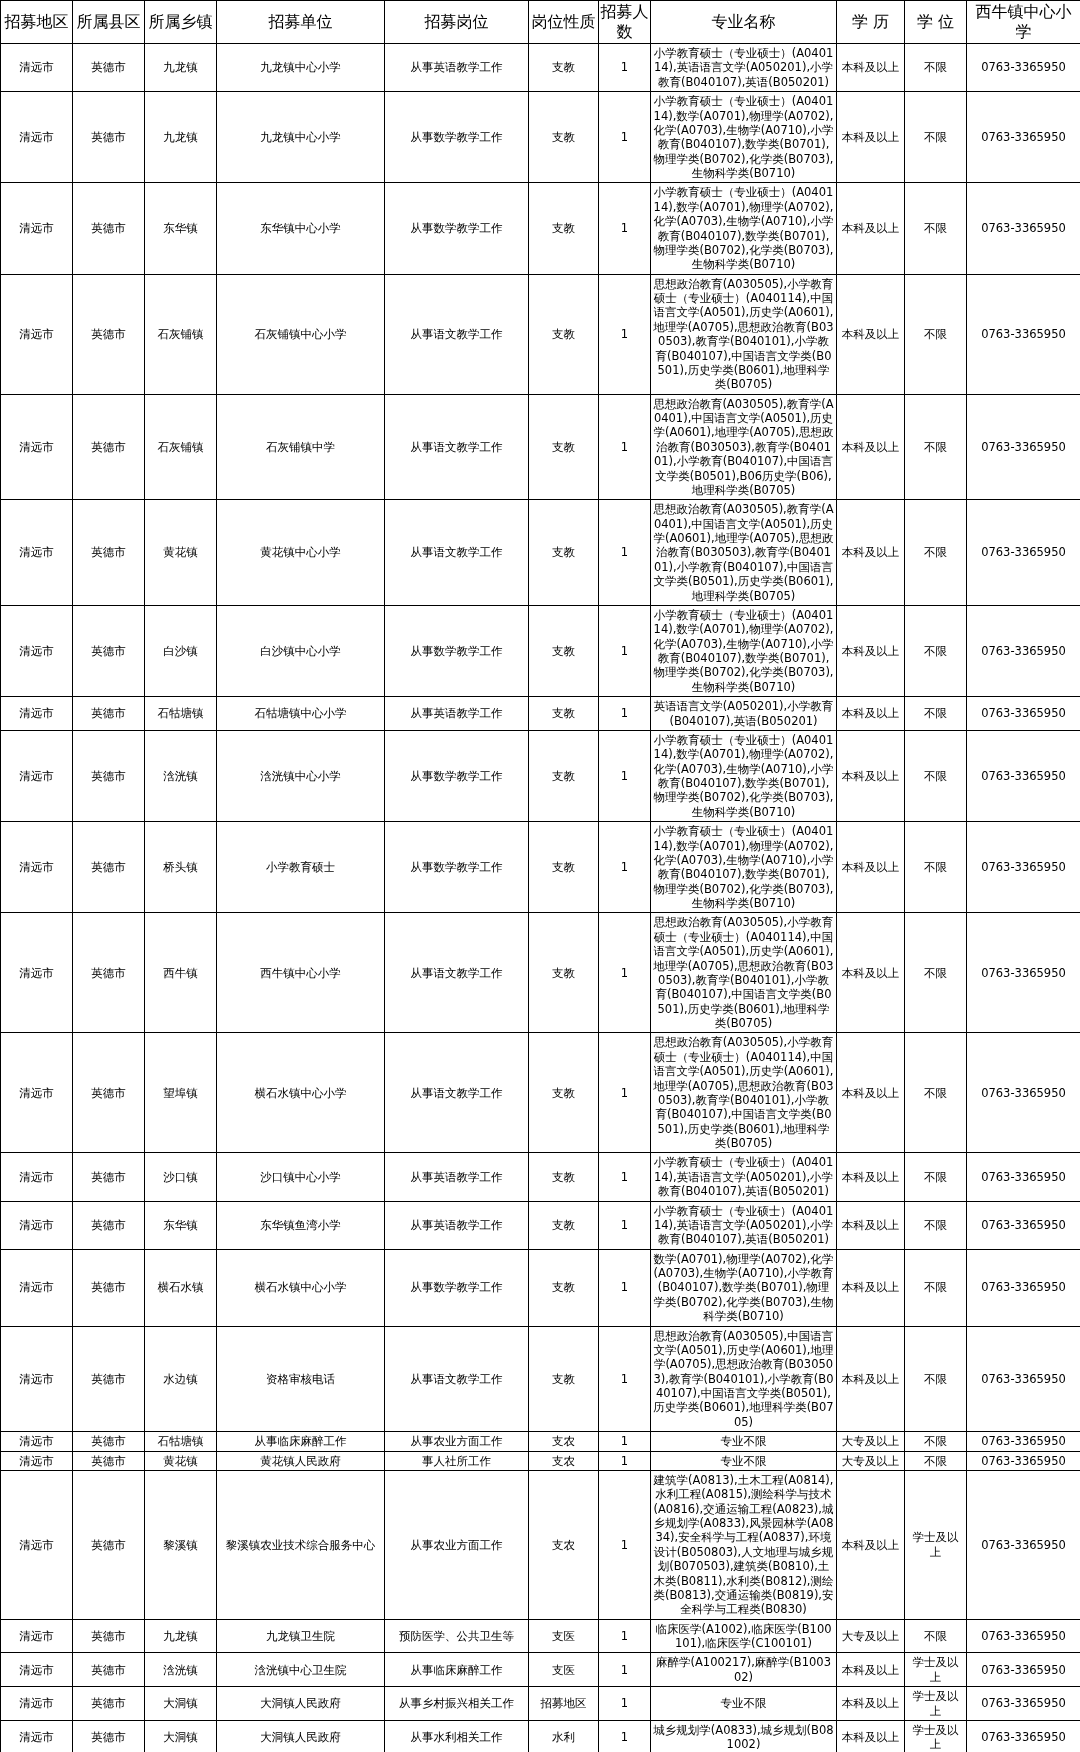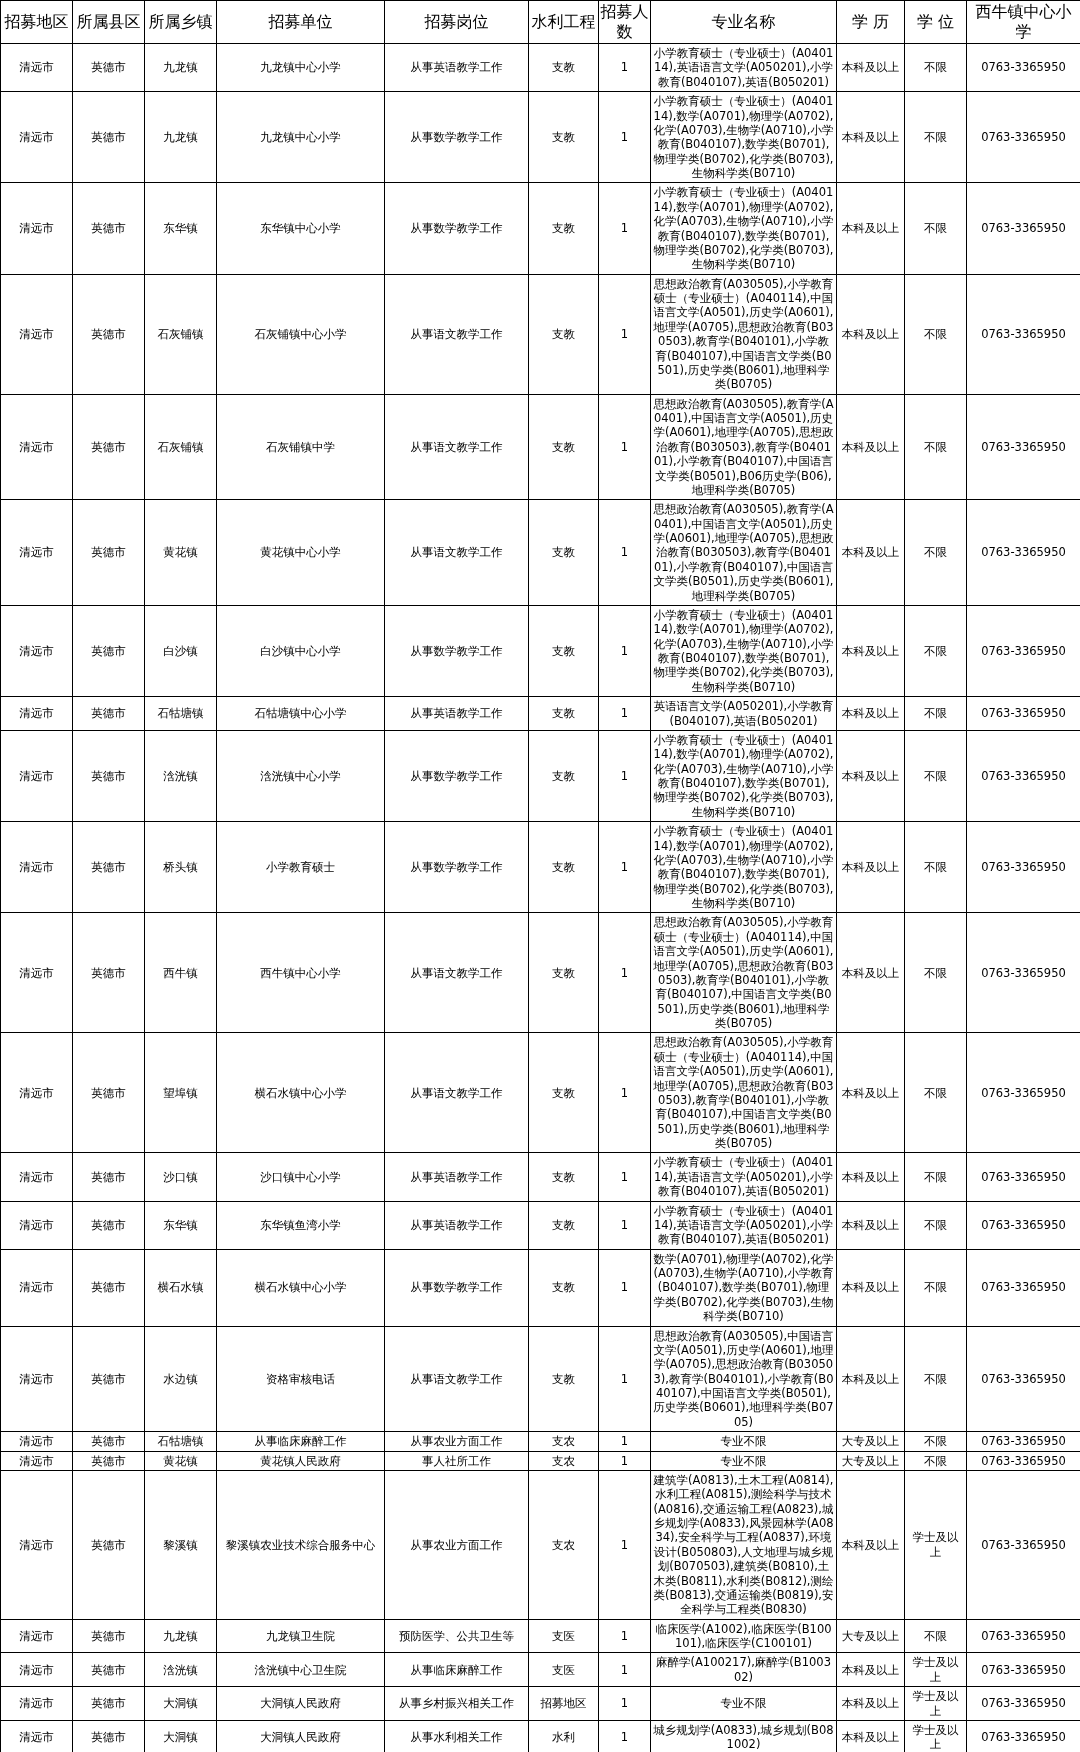--- a/index.html
+++ b/index.html
@@ -69,21 +69,21 @@
       <col class="c9">
       <col class="c10">
   </colgroup>
   <thead>
     <tr>
       <th>招募地区</th>
       <th>所属县区</th>
       <th>所属乡镇</th>
       <th>招募单位</th>
       <th>招募岗位</th>
-      <th>水利工程</th>
+      <th>岗位性质</th>
       <th>招募人数</th>
       <th>专业名称</th>
       <th>学 历</th>
       <th>学 位</th>
       <th>西牛镇中心小学</th>
     </tr>
   </thead>
   <tbody>
       <tr>
         <td>清远市</td>

